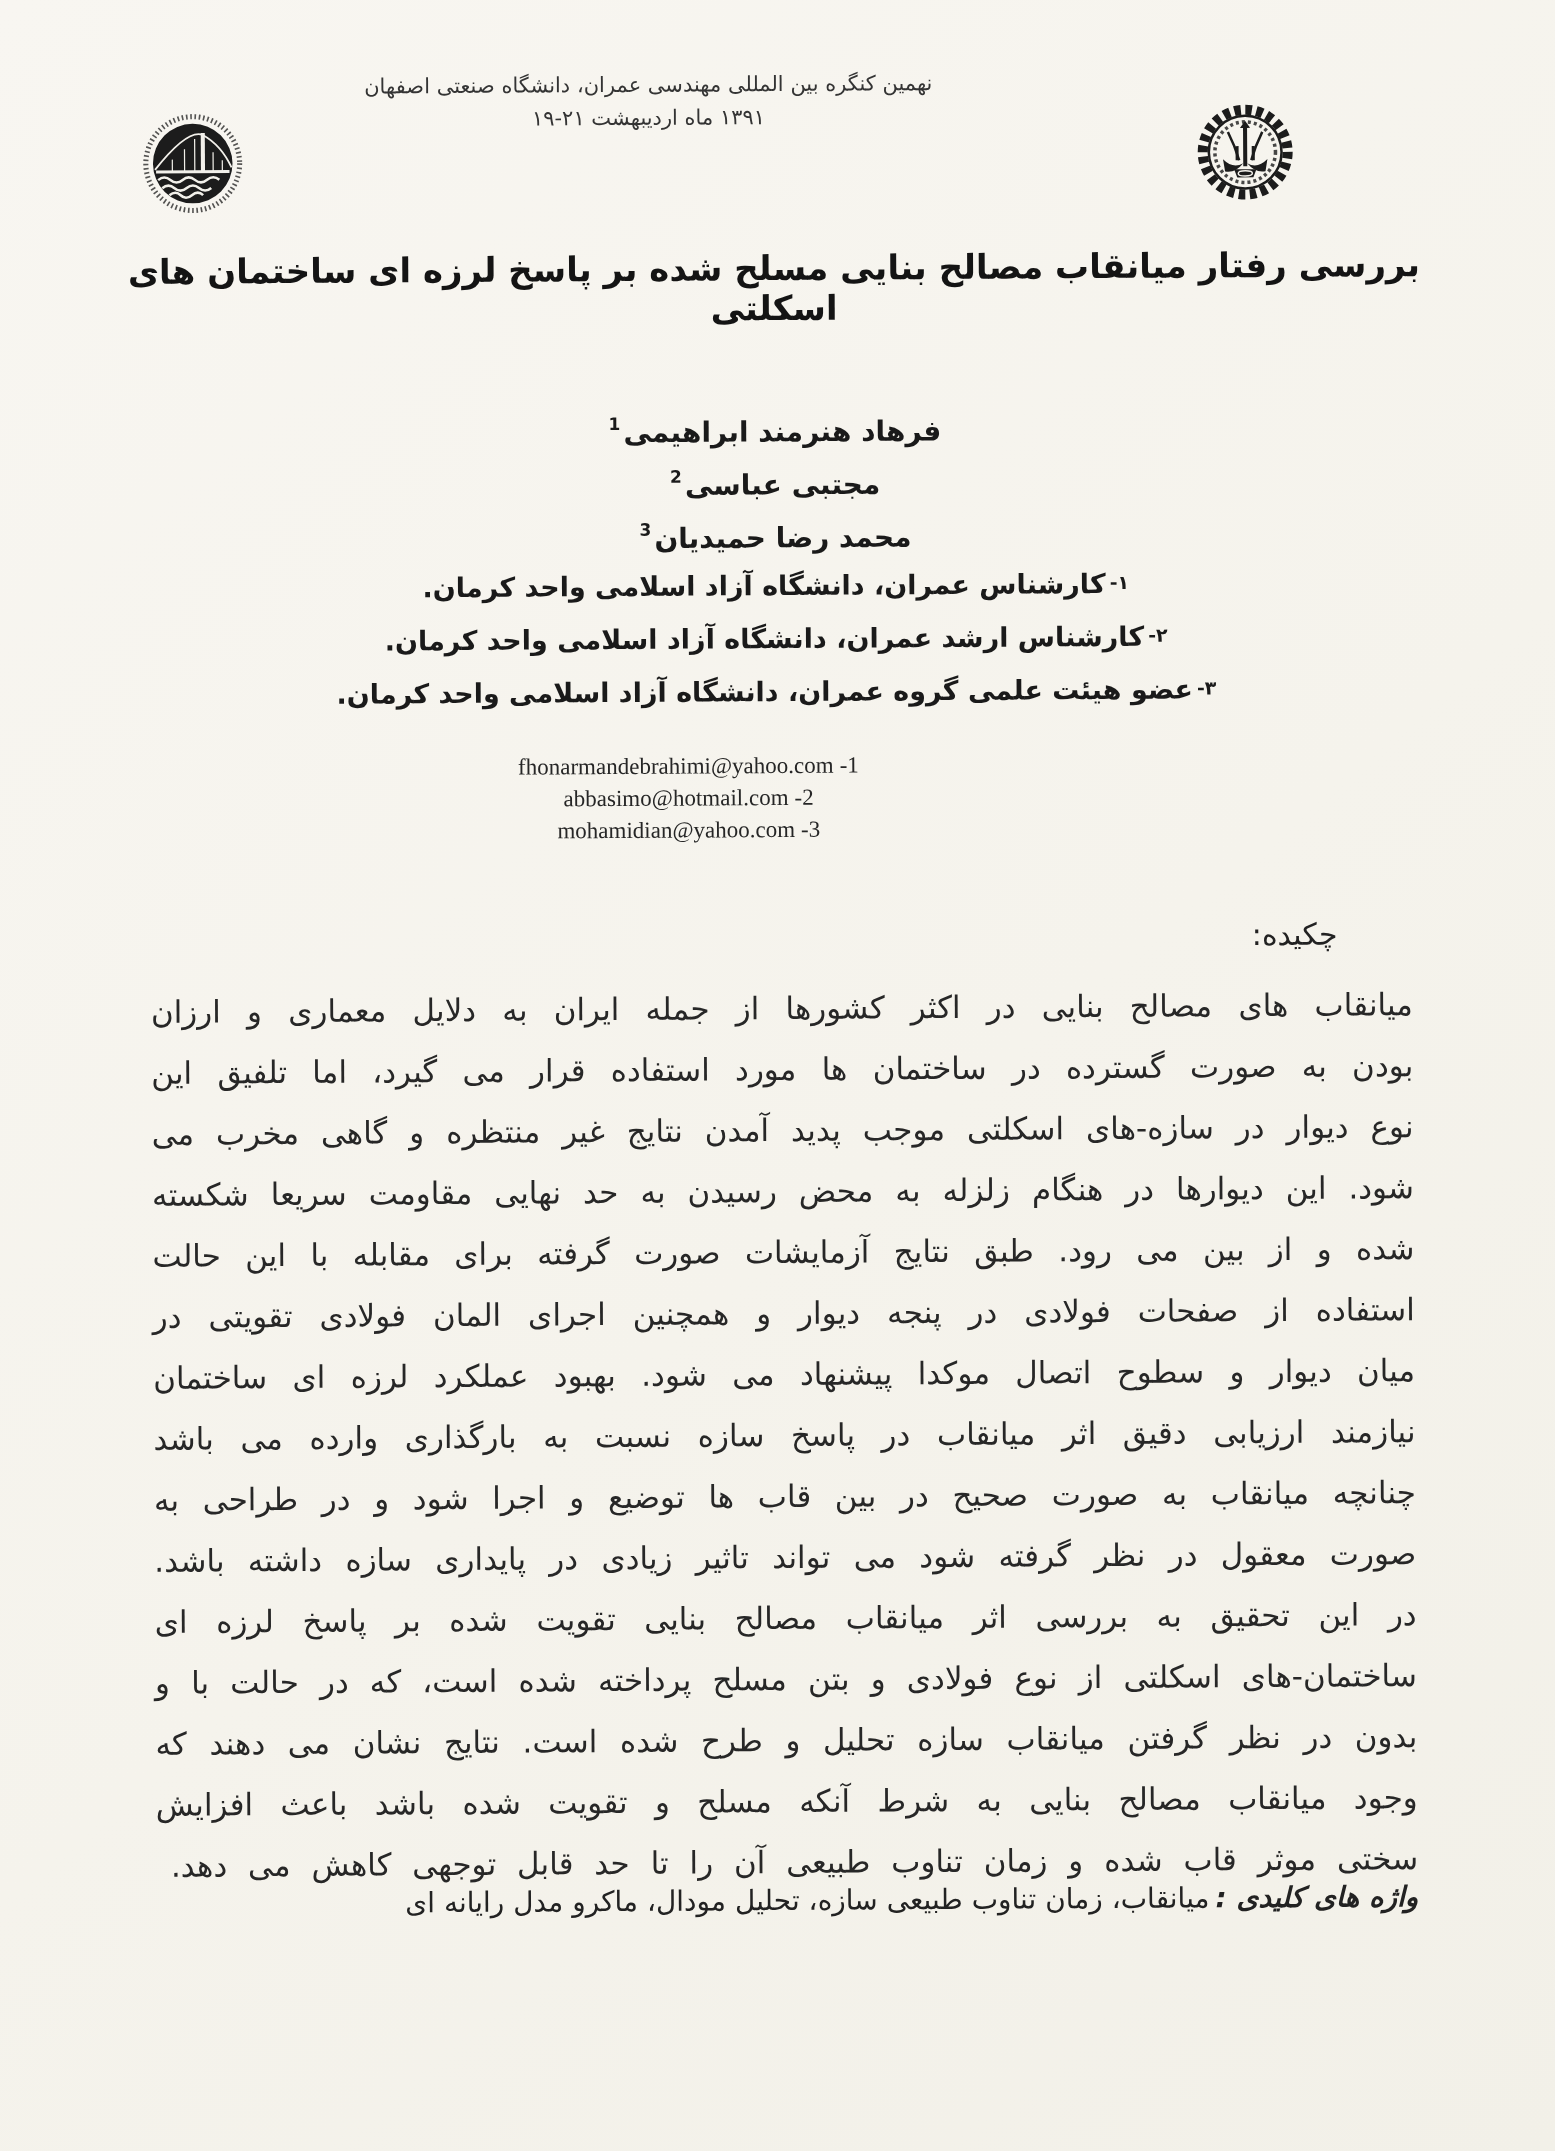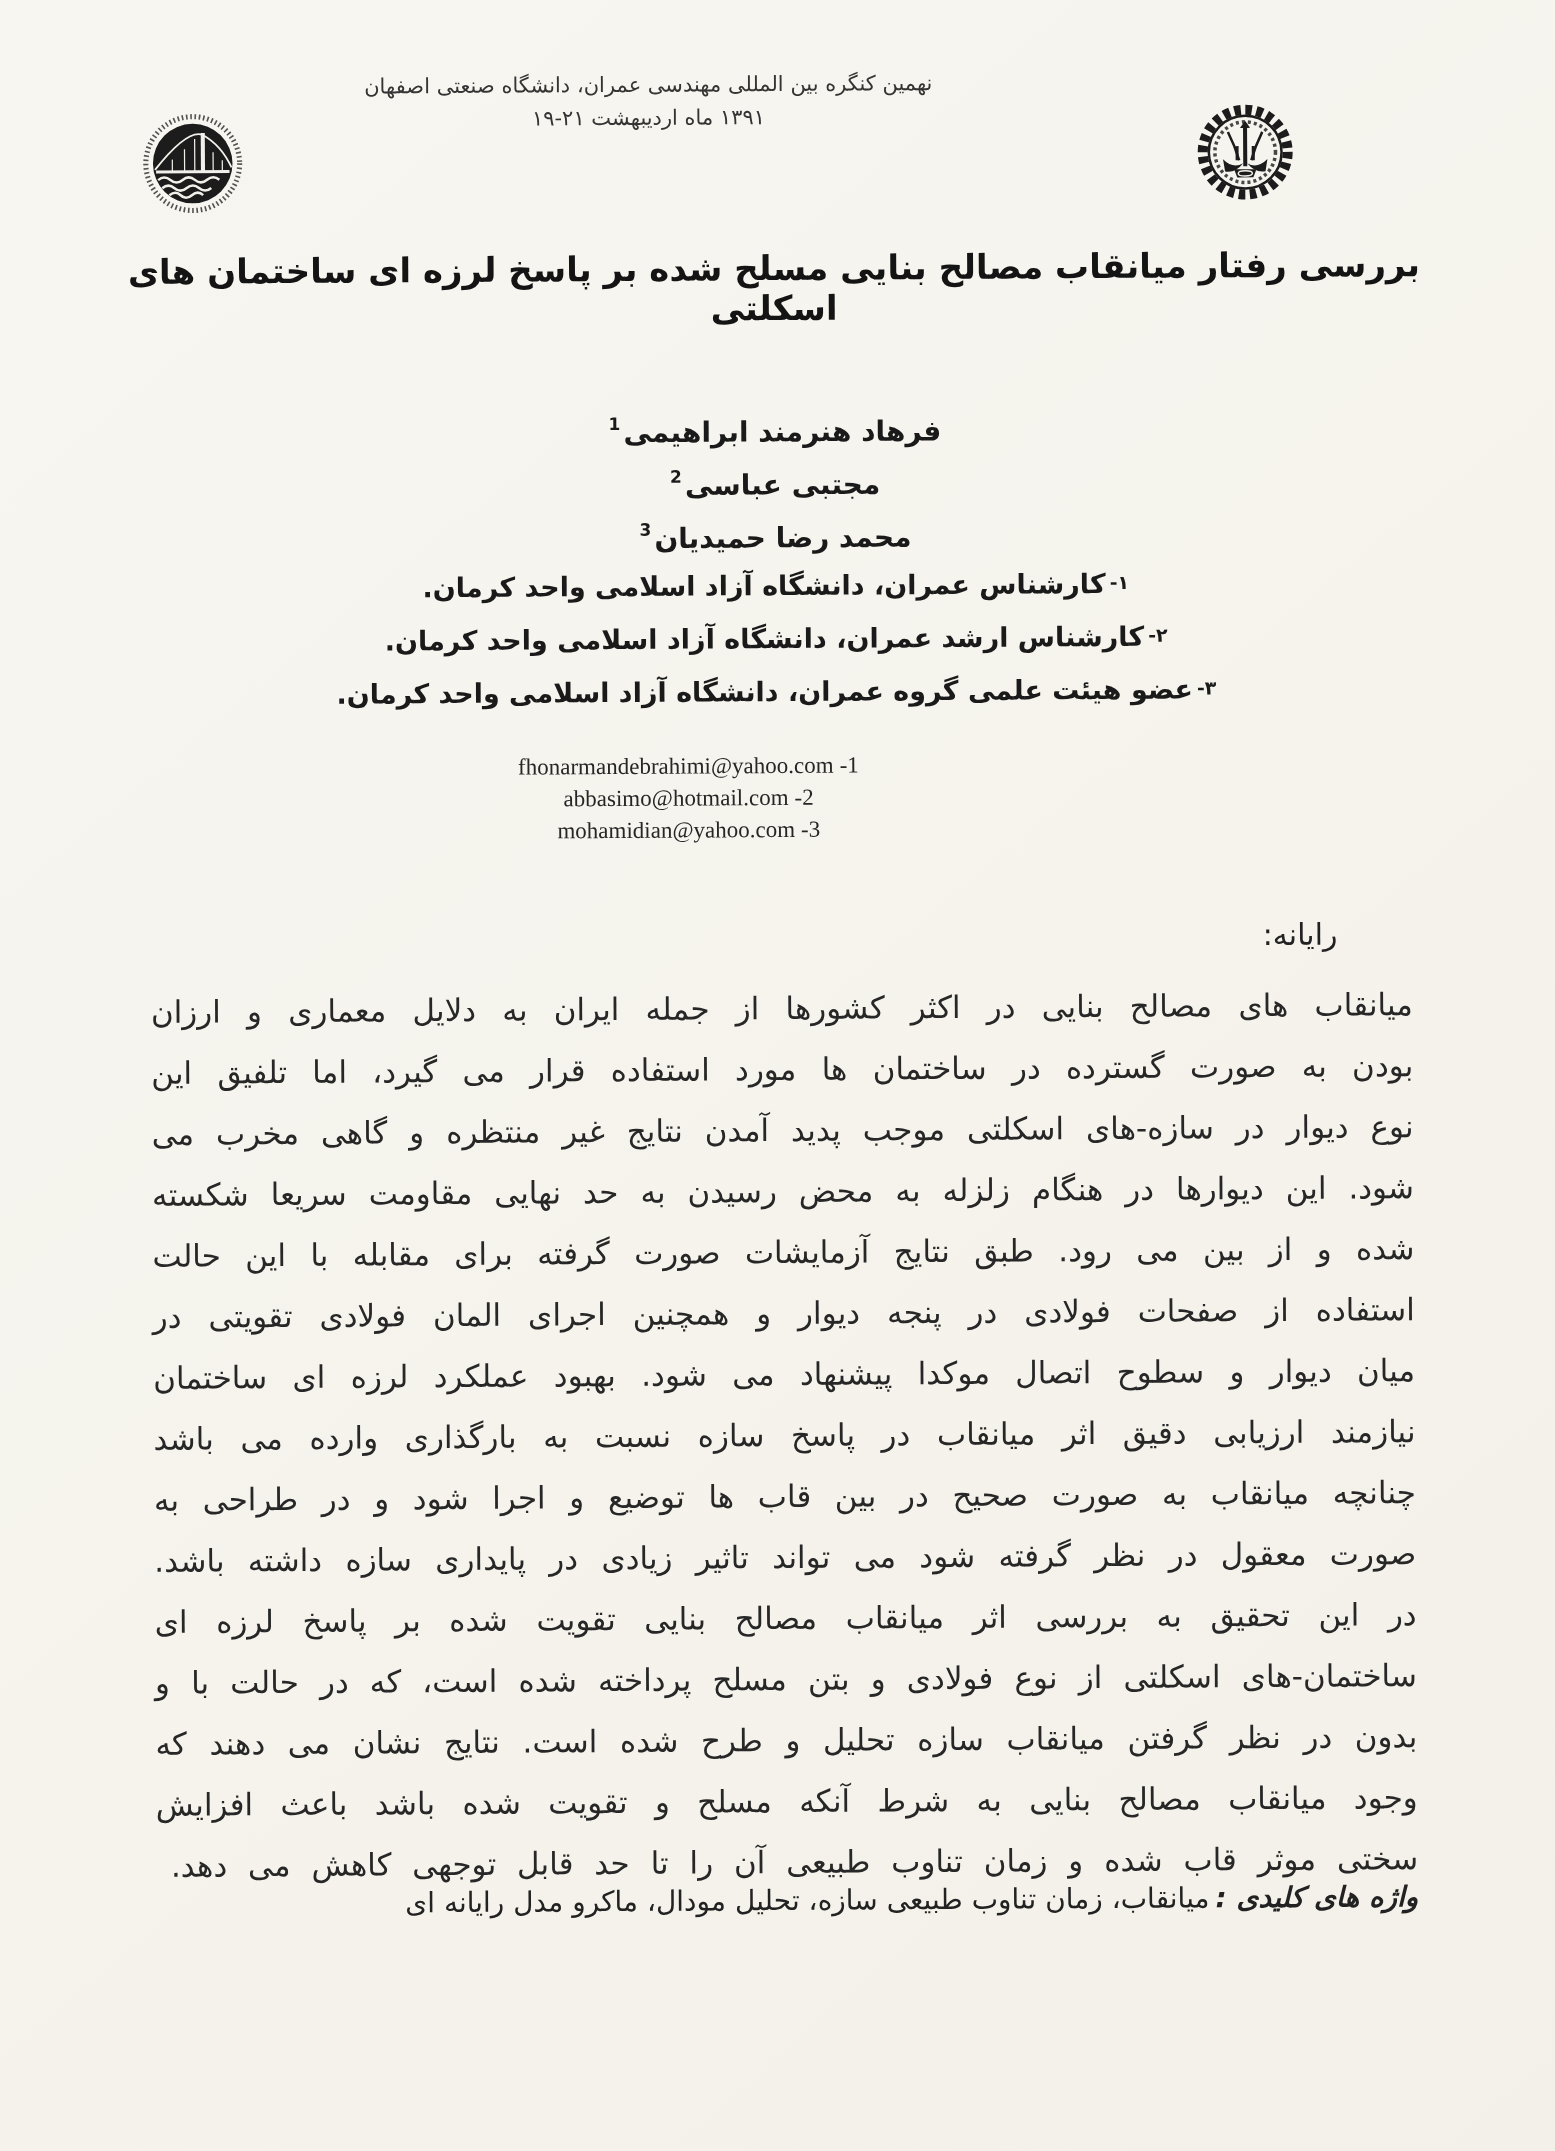--- a/index.html
+++ b/index.html
@@ -125,21 +125,21 @@
       <div class="affil-line"><span class="affil-num">۲-</span><span>کارشناس ارشد عمران، دانشگاه آزاد اسلامی واحد کرمان.</span></div>
       <div class="affil-line"><span class="affil-num">۳-</span><span>عضو هیئت علمی گروه  عمران، دانشگاه آزاد اسلامی واحد کرمان.</span></div>
     </div>
 
     <div class="emails">
       <div class="email-line"><span>fhonarmandebrahimi@yahoo.com</span><span class="email-ref">-1</span></div>
       <div class="email-line"><span>abbasimo@hotmail.com</span><span class="email-ref">-2</span></div>
       <div class="email-line"><span>mohamidian@yahoo.com</span><span class="email-ref">-3</span></div>
     </div>
 
-    <div class="abstract-heading">رایانه:</div>
+    <div class="abstract-heading">چکیده:</div>
     <div class="abstract-body">میانقاب های مصالح بنایی در اکثر کشورها از جمله ایران به دلایل معماری و ارزان بودن به صورت گسترده در ساختمان ها مورد استفاده قرار می گیرد، اما تلفیق این نوع دیوار در سازه-های اسکلتی موجب پدید آمدن نتایج غیر منتظره و گاهی مخرب می شود. این دیوارها در هنگام زلزله به محض رسیدن به حد نهایی مقاومت سریعا شکسته شده و از بین می رود. طبق نتایج آزمایشات صورت گرفته برای مقابله با این حالت استفاده از صفحات فولادی در پنجه دیوار و همچنین اجرای المان فولادی تقویتی در میان دیوار و سطوح اتصال موکدا پیشنهاد می شود. بهبود عملکرد لرزه ای ساختمان نیازمند ارزیابی دقیق اثر میانقاب در پاسخ سازه نسبت به بارگذاری وارده می باشد چنانچه میانقاب به صورت صحیح در بین قاب ها توضیع و اجرا شود و در طراحی به صورت معقول در نظر گرفته شود می تواند تاثیر زیادی در پایداری سازه داشته باشد. در این تحقیق به بررسی اثر میانقاب مصالح بنایی تقویت شده بر پاسخ لرزه ای ساختمان-های اسکلتی از نوع فولادی و بتن مسلح پرداخته شده است، که در حالت با و بدون در نظر گرفتن میانقاب سازه تحلیل و طرح شده است. نتایج نشان می دهند که وجود میانقاب مصالح بنایی به شرط آنکه مسلح و تقویت شده باشد باعث افزایش سختی موثر قاب شده و زمان تناوب طبیعی آن را تا حد قابل توجهی کاهش می دهد.</div>
 
     <div class="keywords">
       <span class="kw-label">واژه های کلیدی :</span><span>میانقاب، زمان تناوب طبیعی سازه، تحلیل مودال، ماکرو مدل رایانه ای</span>
     </div>
 
   </div>
 </div>
 
 </body></html>

